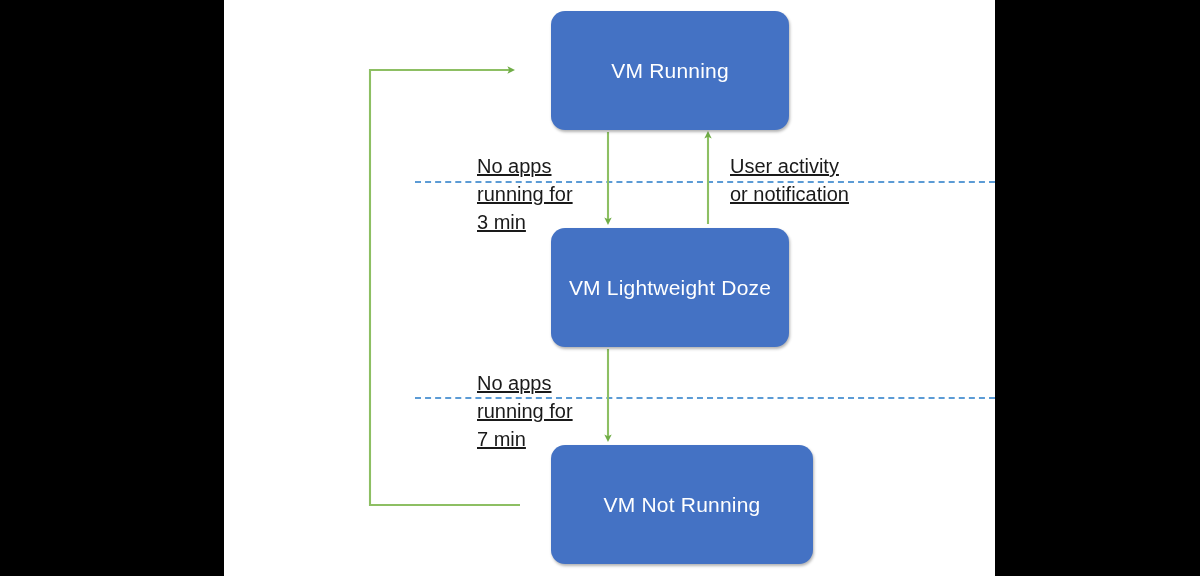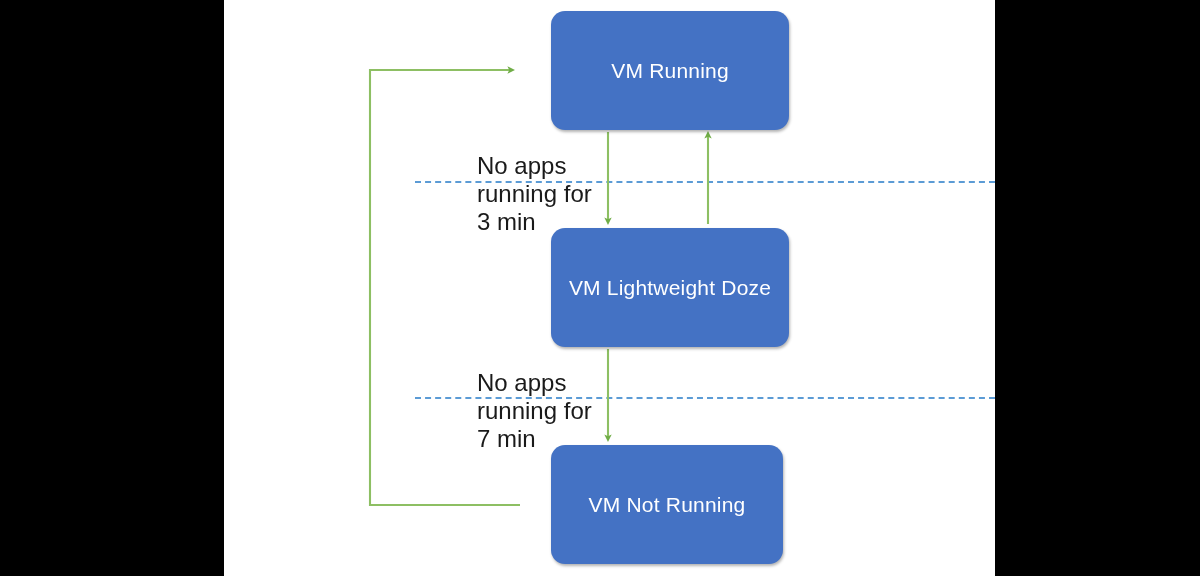--- a/index.html
+++ b/index.html
@@ -9,32 +9,32 @@
   #canvas{position:absolute;left:224px;top:0;width:771px;height:576px;background:#ffffff;}
 
   
   .state-box{position:absolute;border-radius:14px;
              display:flex;align-items:center;justify-content:center;
              color:#ffffff;font-size:21px;letter-spacing:.2px;
              box-shadow:1px 2px 3px rgba(0,0,0,.30);
              background:#4472C4;}
   #box-running{left:327px;top:11px;width:238px;height:119px;}
   #box-doze{left:327px;top:228px;width:238px;height:119px;}
-  #box-notrunning{left:327px;top:445px;width:232px;height:119px;}
+  #box-notrunning{left:327px;top:445px;width:262px;height:119px;}
   .state-label{line-height:1;white-space:nowrap;}
 
   
   .divider{position:absolute;left:191px;width:580px;height:0;
            border-top:2px dashed #5B9BD5;}
   #divider-1{top:181px;}
   #divider-2{top:397px;}
 
   
-  .edge-label{position:absolute;color:#1a1a1a;font-size:24px;
-              line-height:28px;white-space:pre-line;}
+  .edge-label{position:absolute;color:#1a1a1a;font-size:20px;
+              line-height:28px;white-space:pre-line;text-decoration:underline;}
   #label-no-apps-3{left:253px;top:152px;}
   #label-user-activity{left:506px;top:152px;}
   #label-no-apps-7{left:253px;top:369px;}
   #label-launch-app{left:22px;top:234px;}
 
   
   #edges{position:absolute;left:0;top:0;width:771px;height:576px;overflow:visible;}
 </style>
 </head>
 <body>
@@ -70,20 +70,22 @@
     </div>
 
     <div class="state-box" id="box-notrunning">
       <span class="state-label">VM Not Running</span>
     </div>
 
     <div class="edge-label" id="label-no-apps-3">No apps
 running for
 3 min</div>
 
+    <div class="edge-label" id="label-user-activity">User activity
+or notification</div>
 
     <div class="edge-label" id="label-no-apps-7">No apps
 running for
 7 min</div>
 
 
   </div>
 </div>
 
 </body></html>

